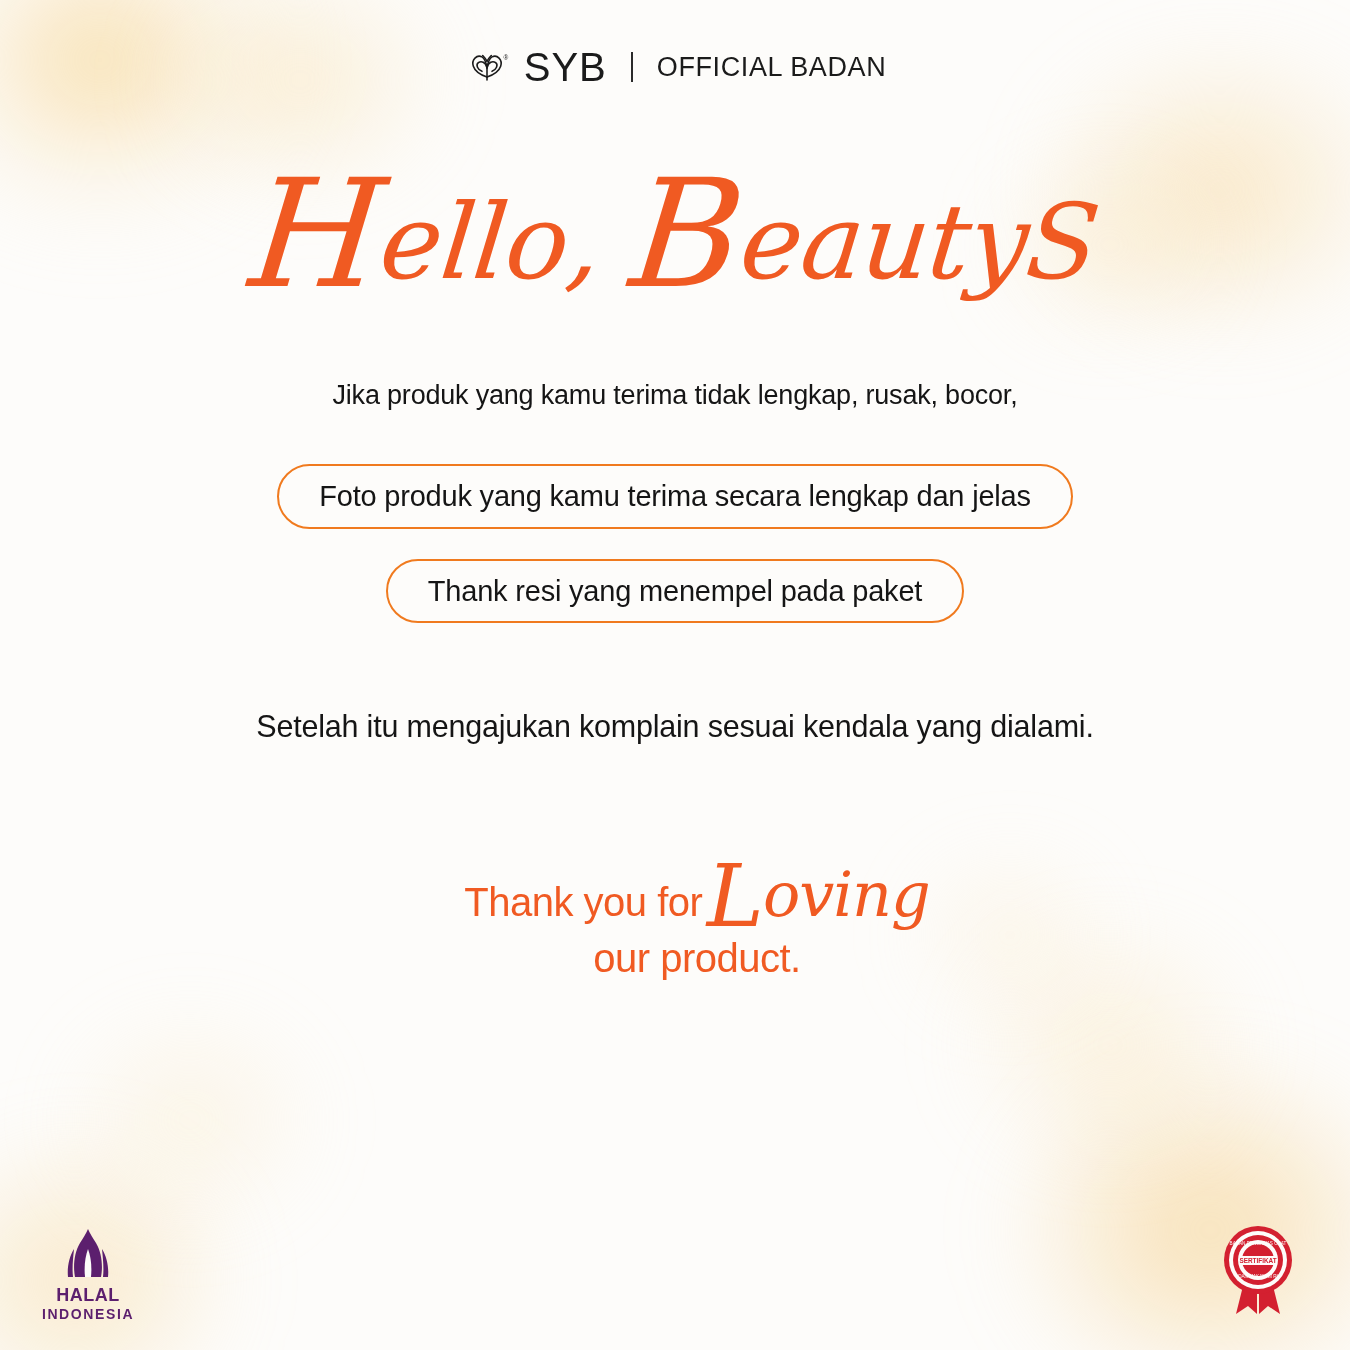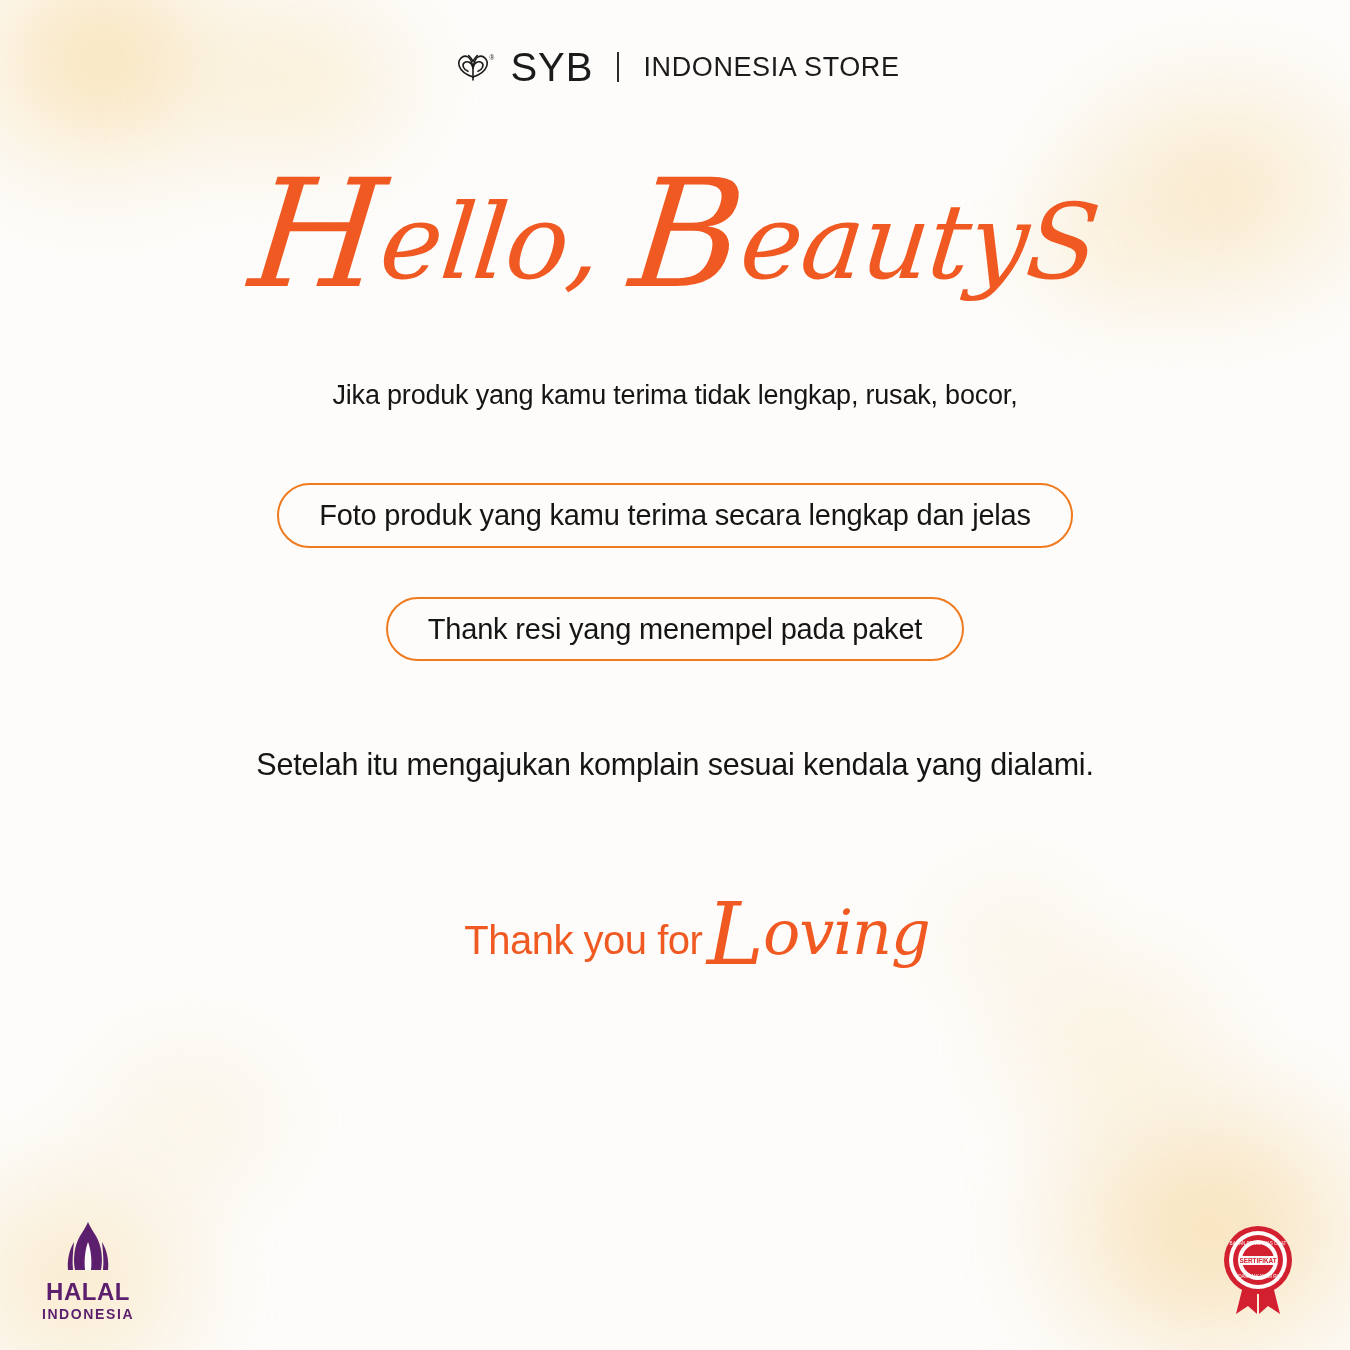--- a/index.html
+++ b/index.html
@@ -122,21 +122,20 @@
   .pill {
     border: 2px solid #f07a1e;
     border-radius: 40px;
     padding: 13px 40px;
     font-size: 29px;
     color: #151515;
     letter-spacing: -0.2px;
     background: transparent;
     white-space: nowrap;
     line-height: 1.2;
-    margin-top: 19px;
   }
 
   
   .closing {
     margin-top: 86px;
     text-align: center;
     font-size: 30.5px;
     color: #151515;
     letter-spacing: -0.2px;
   }
@@ -173,21 +172,21 @@
   
   .halal {
     position: absolute;
     left: 40px;
     bottom: 28px;
     width: 96px;
     text-align: center;
     z-index: 3;
   }
   .halal-word {
-    font-size: 24px;
+    font-size: 18px;
     color: #5c1f6e;
     font-weight: 700;
     letter-spacing: 0.5px;
     margin-top: 2px;
   }
   .halal-sub {
     font-size: 14px;
     color: #5c1f6e;
     letter-spacing: 1.6px;
     font-weight: 700;
@@ -228,21 +227,21 @@
             <path d="M32 33 C34 25 40 23 44 26 C48 29 45 36 39 38"></path>
             <path d="M32 30 L32 50"></path>
             <path d="M32 24 C30 20 28 18 26 16"></path>
             <path d="M32 24 C34 20 36 18 38 16"></path>
           </g>
           <text x="55" y="22" font-size="9" fill="#1b1b1b" font-family="Liberation Sans, sans-serif">®</text>
         </svg>
       </span>
       <span class="brand-name">SYB</span>
       <span class="divider-bar"></span>
-      <span class="official">INDONESIA STORE</span>
+      <span class="official">OFFICIAL BADAN</span>
     </div>
 
     <div class="hello-wrap">
       <div class="hello">
         <span class="cap">H</span><span>ello,</span>
         <span class="cap">B</span><span>eautyS</span>
       </div>
     </div>
 
     <div class="intro">
@@ -252,20 +251,21 @@
     <div class="pills">
       <div class="pill">Foto produk yang kamu terima secara lengkap dan jelas</div>
       <div class="pill">Thank resi yang menempel pada paket</div>
     </div>
 
     <div class="closing">Setelah itu mengajukan komplain sesuai kendala yang dialami.</div>
 
     <div class="thanks">
       <span class="thanks-line1">Thank you for</span>
       <span class="thanks-script"><span class="cap">L</span><span>oving</span></span>
+      <div class="thanks-line2">our product.</div>
     </div>
 
   </div>
 
   <div class="halal">
     <span>
       <svg width="66" height="52" viewBox="0 0 66 52" xmlns="http://www.w3.org/2000/svg">
         <g fill="#5c1f6e">
           <path d="M20 50 C18 40 19 26 25 16 C28 11 31 7 33 2 C35 7 38 11 41 16 C47 26 48 40 46 50 Z"></path>
           <path d="M13 50 C12 41 14 30 19 22 C18 32 17 41 18 50 Z"></path>

